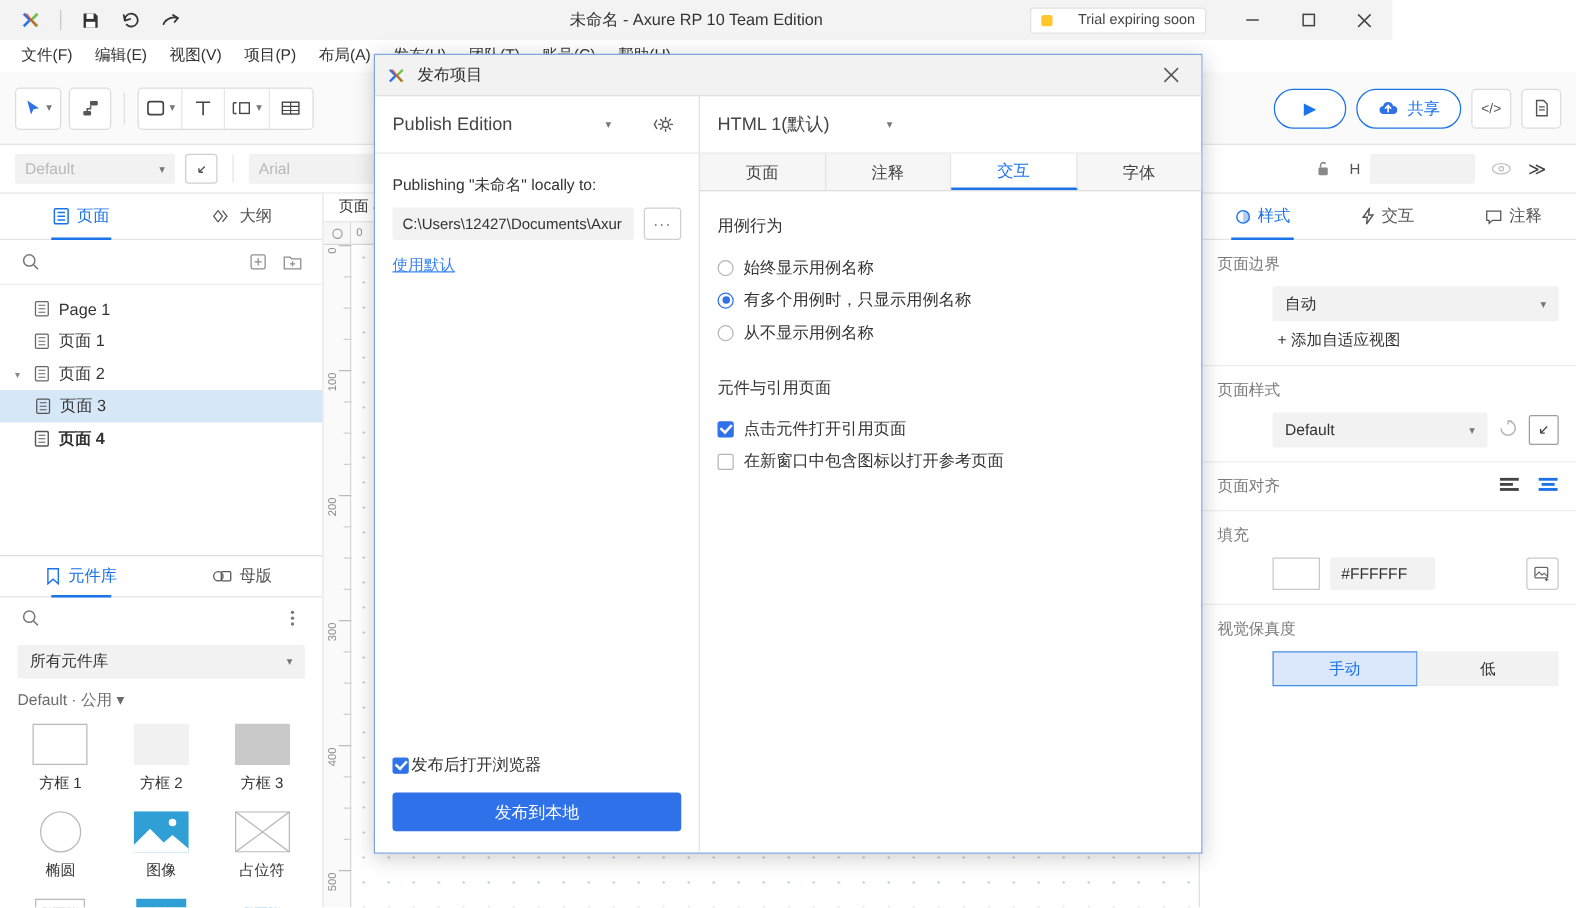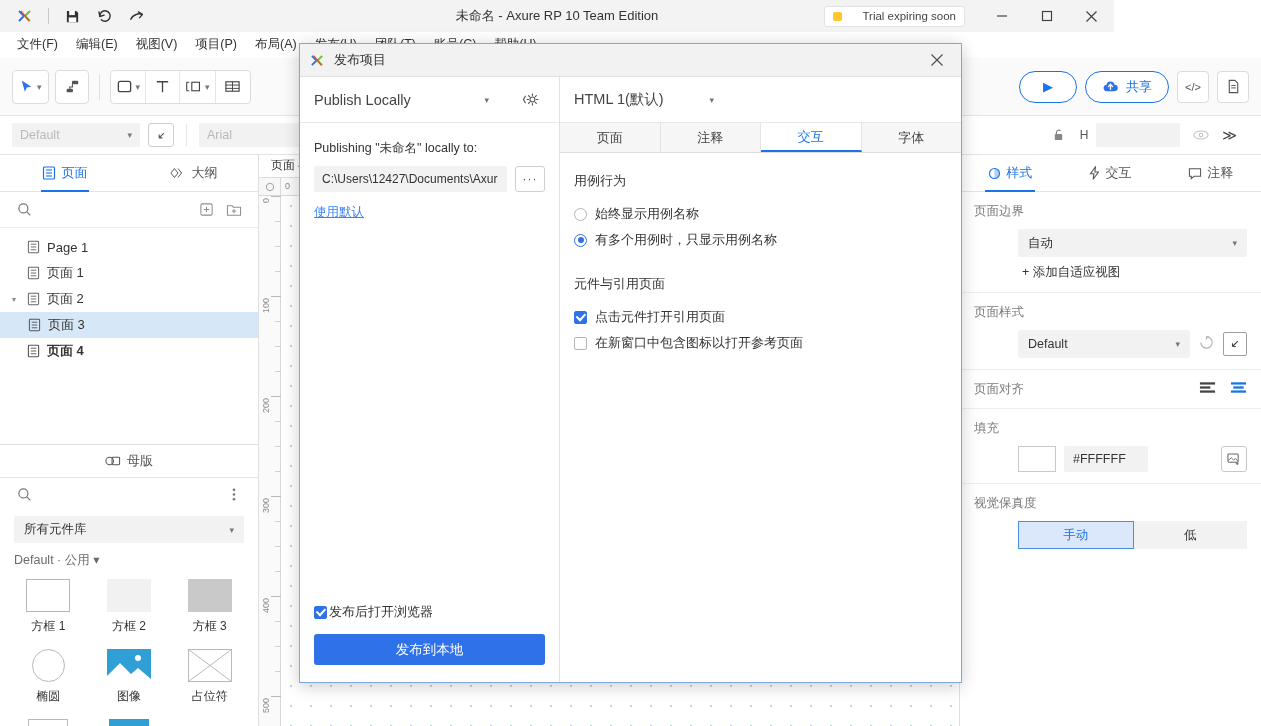--- a/index.html
+++ b/index.html
@@ -609,20 +609,26 @@
             <line x1="4" y1="4" x2="10" y2="4" stroke="#555" stroke-width="1"></line>
             <line x1="4" y1="7" x2="10" y2="7" stroke="#555" stroke-width="1"></line>
             <line x1="4" y1="10" x2="10" y2="10" stroke="#555" stroke-width="1"></line>
           </svg>
         <span>页面 4</span>
       </div>
     </div>
 
     <div class="lib-section">
       <div class="panel-tabs">
+        <div class="panel-tab active">
+          <svg width="13" height="14" viewBox="0 0 14 15">
+              <path d="M2.5 1 h9 v13 l-4.5 -4 l-4.5 4 z" stroke="#1a73e8" stroke-width="1.2" fill="none"></path>
+            </svg>
+          <span>元件库</span>
+        </div>
         <div class="panel-tab">
           <svg width="16" height="14" viewBox="0 0 17 14">
               <circle cx="5" cy="7" r="4" stroke="#555" stroke-width="1.1" fill="none"></circle>
               <rect x="7.5" y="3" width="8" height="8" rx="1" stroke="#555" stroke-width="1.1" fill="none"></rect>
             </svg>
           <span>母版</span>
         </div>
       </div>
 
       <div class="search-row" style="border-bottom:none;">
@@ -862,21 +868,21 @@
             <line x1="12.5" y1="1.5" x2="1.5" y2="12.5" stroke="#555" stroke-width="1.2"></line>
           </svg>
       </div>
     </div>
 
     <div class="modal-body">
 
       <div class="md-left">
         <div class="md-left-head">
           <div class="md-dd">
-            <span>Publish Locally</span>
+            <span>Publish Edition</span>
             <span class="caret">▾</span>
           </div>
           <div class="gear-btn">
             <svg width="19" height="19" viewBox="0 0 20 20">
                 <circle cx="11" cy="10" r="2.6" stroke="#555" stroke-width="1.2" fill="none"></circle>
                 <path d="M11 4.2 v1.6 M11 14.2 v1.6 M16.8 10 h-1.6 M6.8 10 h-1.6 M15.1 5.9 l-1.1 1.1 M8 12.9 l-1.1 1.1 M15.1 14.1 l-1.1 -1.1 M8 7.1 l-1.1 -1.1" stroke="#555" stroke-width="1.2" stroke-linecap="round"></path>
                 <path d="M3.5 6.5 L1.6 10 L3.5 13.5" stroke="#555" stroke-width="1.2" fill="none" stroke-linecap="round"></path>
               </svg>
           </div>
         </div>
@@ -914,20 +920,24 @@
           <div class="md-grouptitle">用例行为</div>
 
           <div class="md-opt">
             <span class="radio"></span>
             <span class="md-opt-label">始终显示用例名称</span>
           </div>
           <div class="md-opt">
             <span class="radio on"></span>
             <span class="md-opt-label">有多个用例时，只显示用例名称</span>
           </div>
+          <div class="md-opt">
+            <span class="radio"></span>
+            <span class="md-opt-label">从不显示用例名称</span>
+          </div>
 
           <div class="md-gap"></div>
 
           <div class="md-grouptitle">元件与引用页面</div>
           <div class="md-opt">
             <span class="cbox on"></span>
             <span class="md-opt-label">点击元件打开引用页面</span>
           </div>
           <div class="md-opt">
             <span class="cbox"></span>

